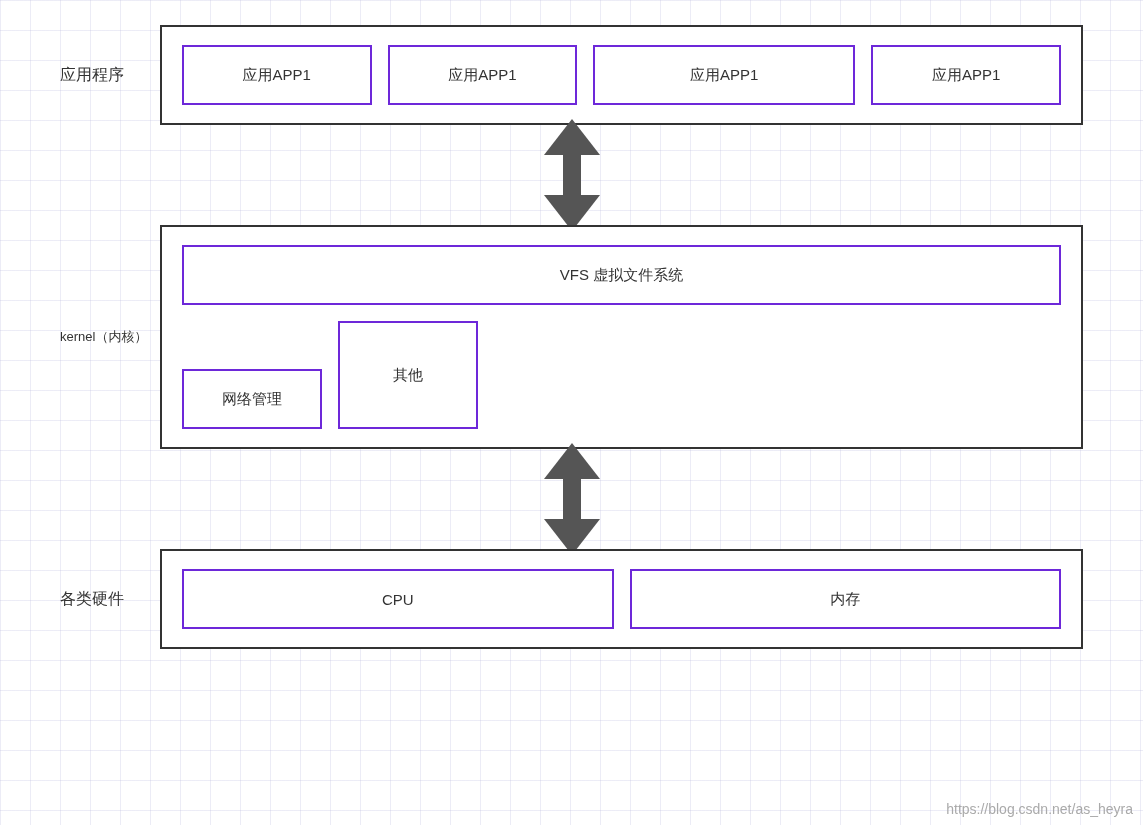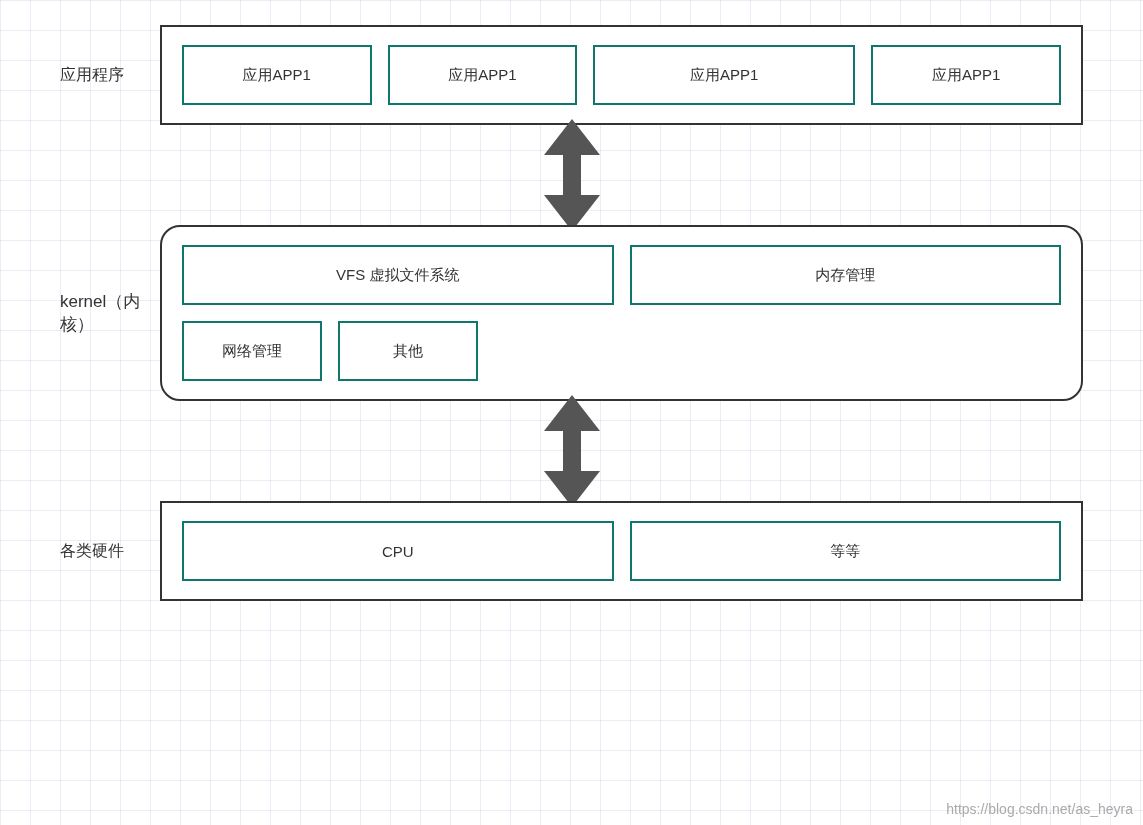--- a/index.html
+++ b/index.html
@@ -55,21 +55,21 @@
       border: 2px solid #333;
       padding: 18px 20px;
       background: #fff;
       display: flex;
       flex-wrap: wrap;
       gap: 16px;
       align-items: center;
     }
 
     .item-box {
-      border: 2px solid #0f766e;
+      border: 2px solid #6d28d9;
       padding: 14px 20px;
       background: #fff;
       font-size: 15px;
       color: #333;
       text-align: center;
       min-width: 140px;
       flex: 1;
       display: flex;
       align-items: center;
       justify-content: center;
@@ -166,48 +166,47 @@
   <div class="arrow-section">
     <div class="double-arrow">
       <div class="arrow-up"></div>
       <div class="arrow-stem"></div>
       <div class="arrow-stem"></div>
       <div class="arrow-down"></div>
     </div>
   </div>
 
   <div class="layer">
-    <div class="layer-label" style="font-size:17px;">kernel（内核）</div>
-    <div class="layer-box" style="flex-direction:column;border-radius:20px;">
+    <div class="layer-label" style="font-size:13px;">kernel（内核）</div>
+    <div class="layer-box" style="flex-direction:column;">
       <div class="kernel-row">
         <div class="item-box">VFS 虚拟文件系统</div>
-        <div class="item-box">内存管理</div>
       </div>
       <div class="kernel-row" style="justify-content: flex-start;">
-        <div class="item-box" style="flex:0 0 140px;max-width:190px;">网络管理</div>
+        <div class="item-box" style="flex:0 0 140px;max-width:190px;margin-top:48px;">网络管理</div>
         <div class="item-box" style="flex:0 0 140px;max-width:190px;text-align:right;">其他</div>
         <div style="flex:1;"></div>
       </div>
     </div>
   </div>
 
   <div class="arrow-section">
     <div class="double-arrow">
       <div class="arrow-up"></div>
       <div class="arrow-stem"></div>
       <div class="arrow-stem"></div>
       <div class="arrow-down"></div>
     </div>
   </div>
 
   <div class="layer">
     <div class="layer-label">各类硬件</div>
     <div class="layer-box">
       <div class="hw-row">
         <div class="item-box">CPU</div>
-        <div class="item-box">等等</div>
+        <div class="item-box">内存</div>
       </div>
     </div>
   </div>
 
 </div>
 
 <div class="watermark">https://blog.csdn.net/as_heyra</div>
 
 </body></html>

